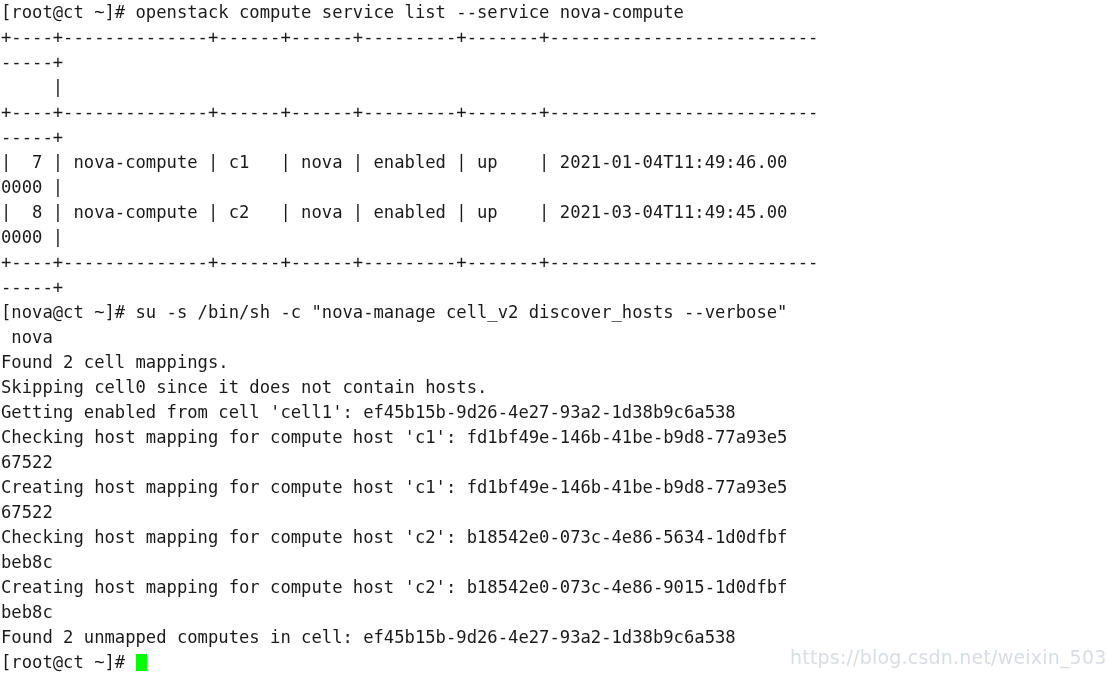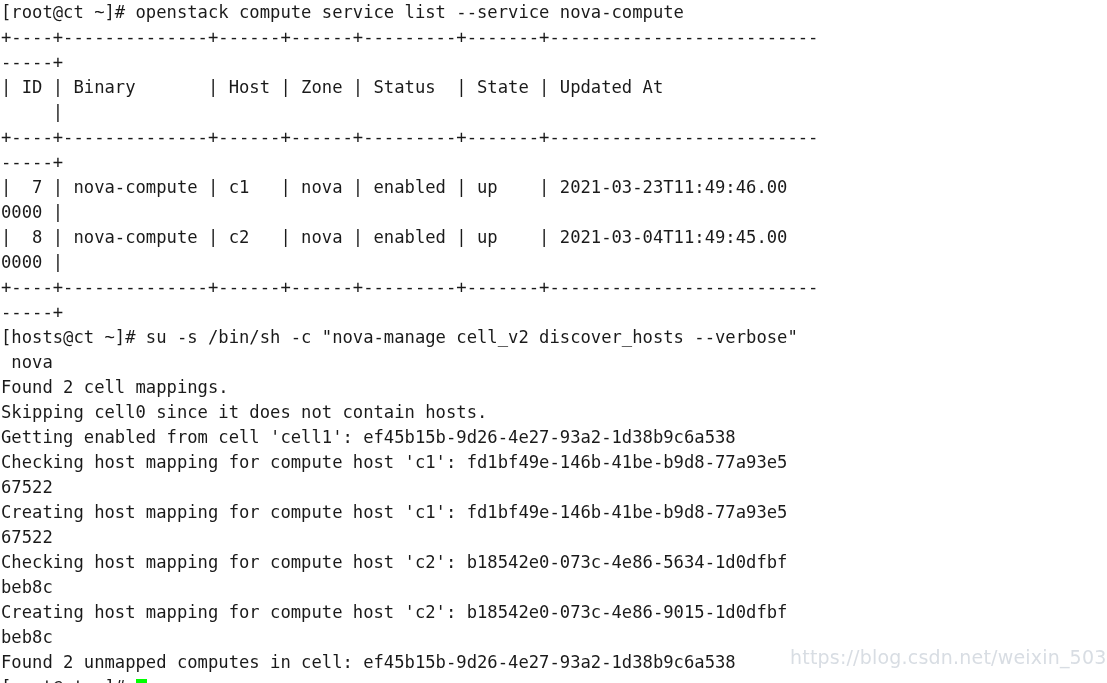--- a/index.html
+++ b/index.html
@@ -60,31 +60,30 @@
 </style>
 </head>
 <body>
 
 <div id="terminal">
 
   <div>
     <span class="term-line">[root@ct ~]# openstack compute service list --service nova-compute</span>
     <span class="term-line rule">+----+--------------+------+------+---------+-------+--------------------------</span>
     <span class="term-line rule">-----+</span>
-    <span class="term-line">| ID | Binary       | Host | Zone | Status  | State | Updated At</span>
     <span class="term-line">     |</span>
     <span class="term-line rule">+----+--------------+------+------+---------+-------+--------------------------</span>
     <span class="term-line rule">-----+</span>
-    <span class="term-line">|  7 | nova-compute | c1   | nova | enabled | up    | 2021-03-23T11:49:46.00</span>
+    <span class="term-line">|  7 | nova-compute | c1   | nova | enabled | up    | 2021-01-04T11:49:46.00</span>
     <span class="term-line">0000 |</span>
     <span class="term-line">|  8 | nova-compute | c2   | nova | enabled | up    | 2021-03-04T11:49:45.00</span>
     <span class="term-line">0000 |</span>
     <span class="term-line rule">+----+--------------+------+------+---------+-------+--------------------------</span>
     <span class="term-line rule">-----+</span>
-    <span class="term-line">[hosts@ct ~]# su -s /bin/sh -c "nova-manage cell_v2 discover_hosts --verbose"</span>
+    <span class="term-line">[nova@ct ~]# su -s /bin/sh -c "nova-manage cell_v2 discover_hosts --verbose"</span>
     <span class="term-line"> nova</span>
     <span class="term-line">Found 2 cell mappings.</span>
     <span class="term-line">Skipping cell0 since it does not contain hosts.</span>
     <span class="term-line">Getting enabled from cell 'cell1': ef45b15b-9d26-4e27-93a2-1d38b9c6a538</span>
     <span class="term-line">Checking host mapping for compute host 'c1': fd1bf49e-146b-41be-b9d8-77a93e5</span>
     <span class="term-line">67522</span>
     <span class="term-line">Creating host mapping for compute host 'c1': fd1bf49e-146b-41be-b9d8-77a93e5</span>
     <span class="term-line">67522</span>
     <span class="term-line">Checking host mapping for compute host 'c2': b18542e0-073c-4e86-5634-1d0dfbf</span>
     <span class="term-line">beb8c</span>

